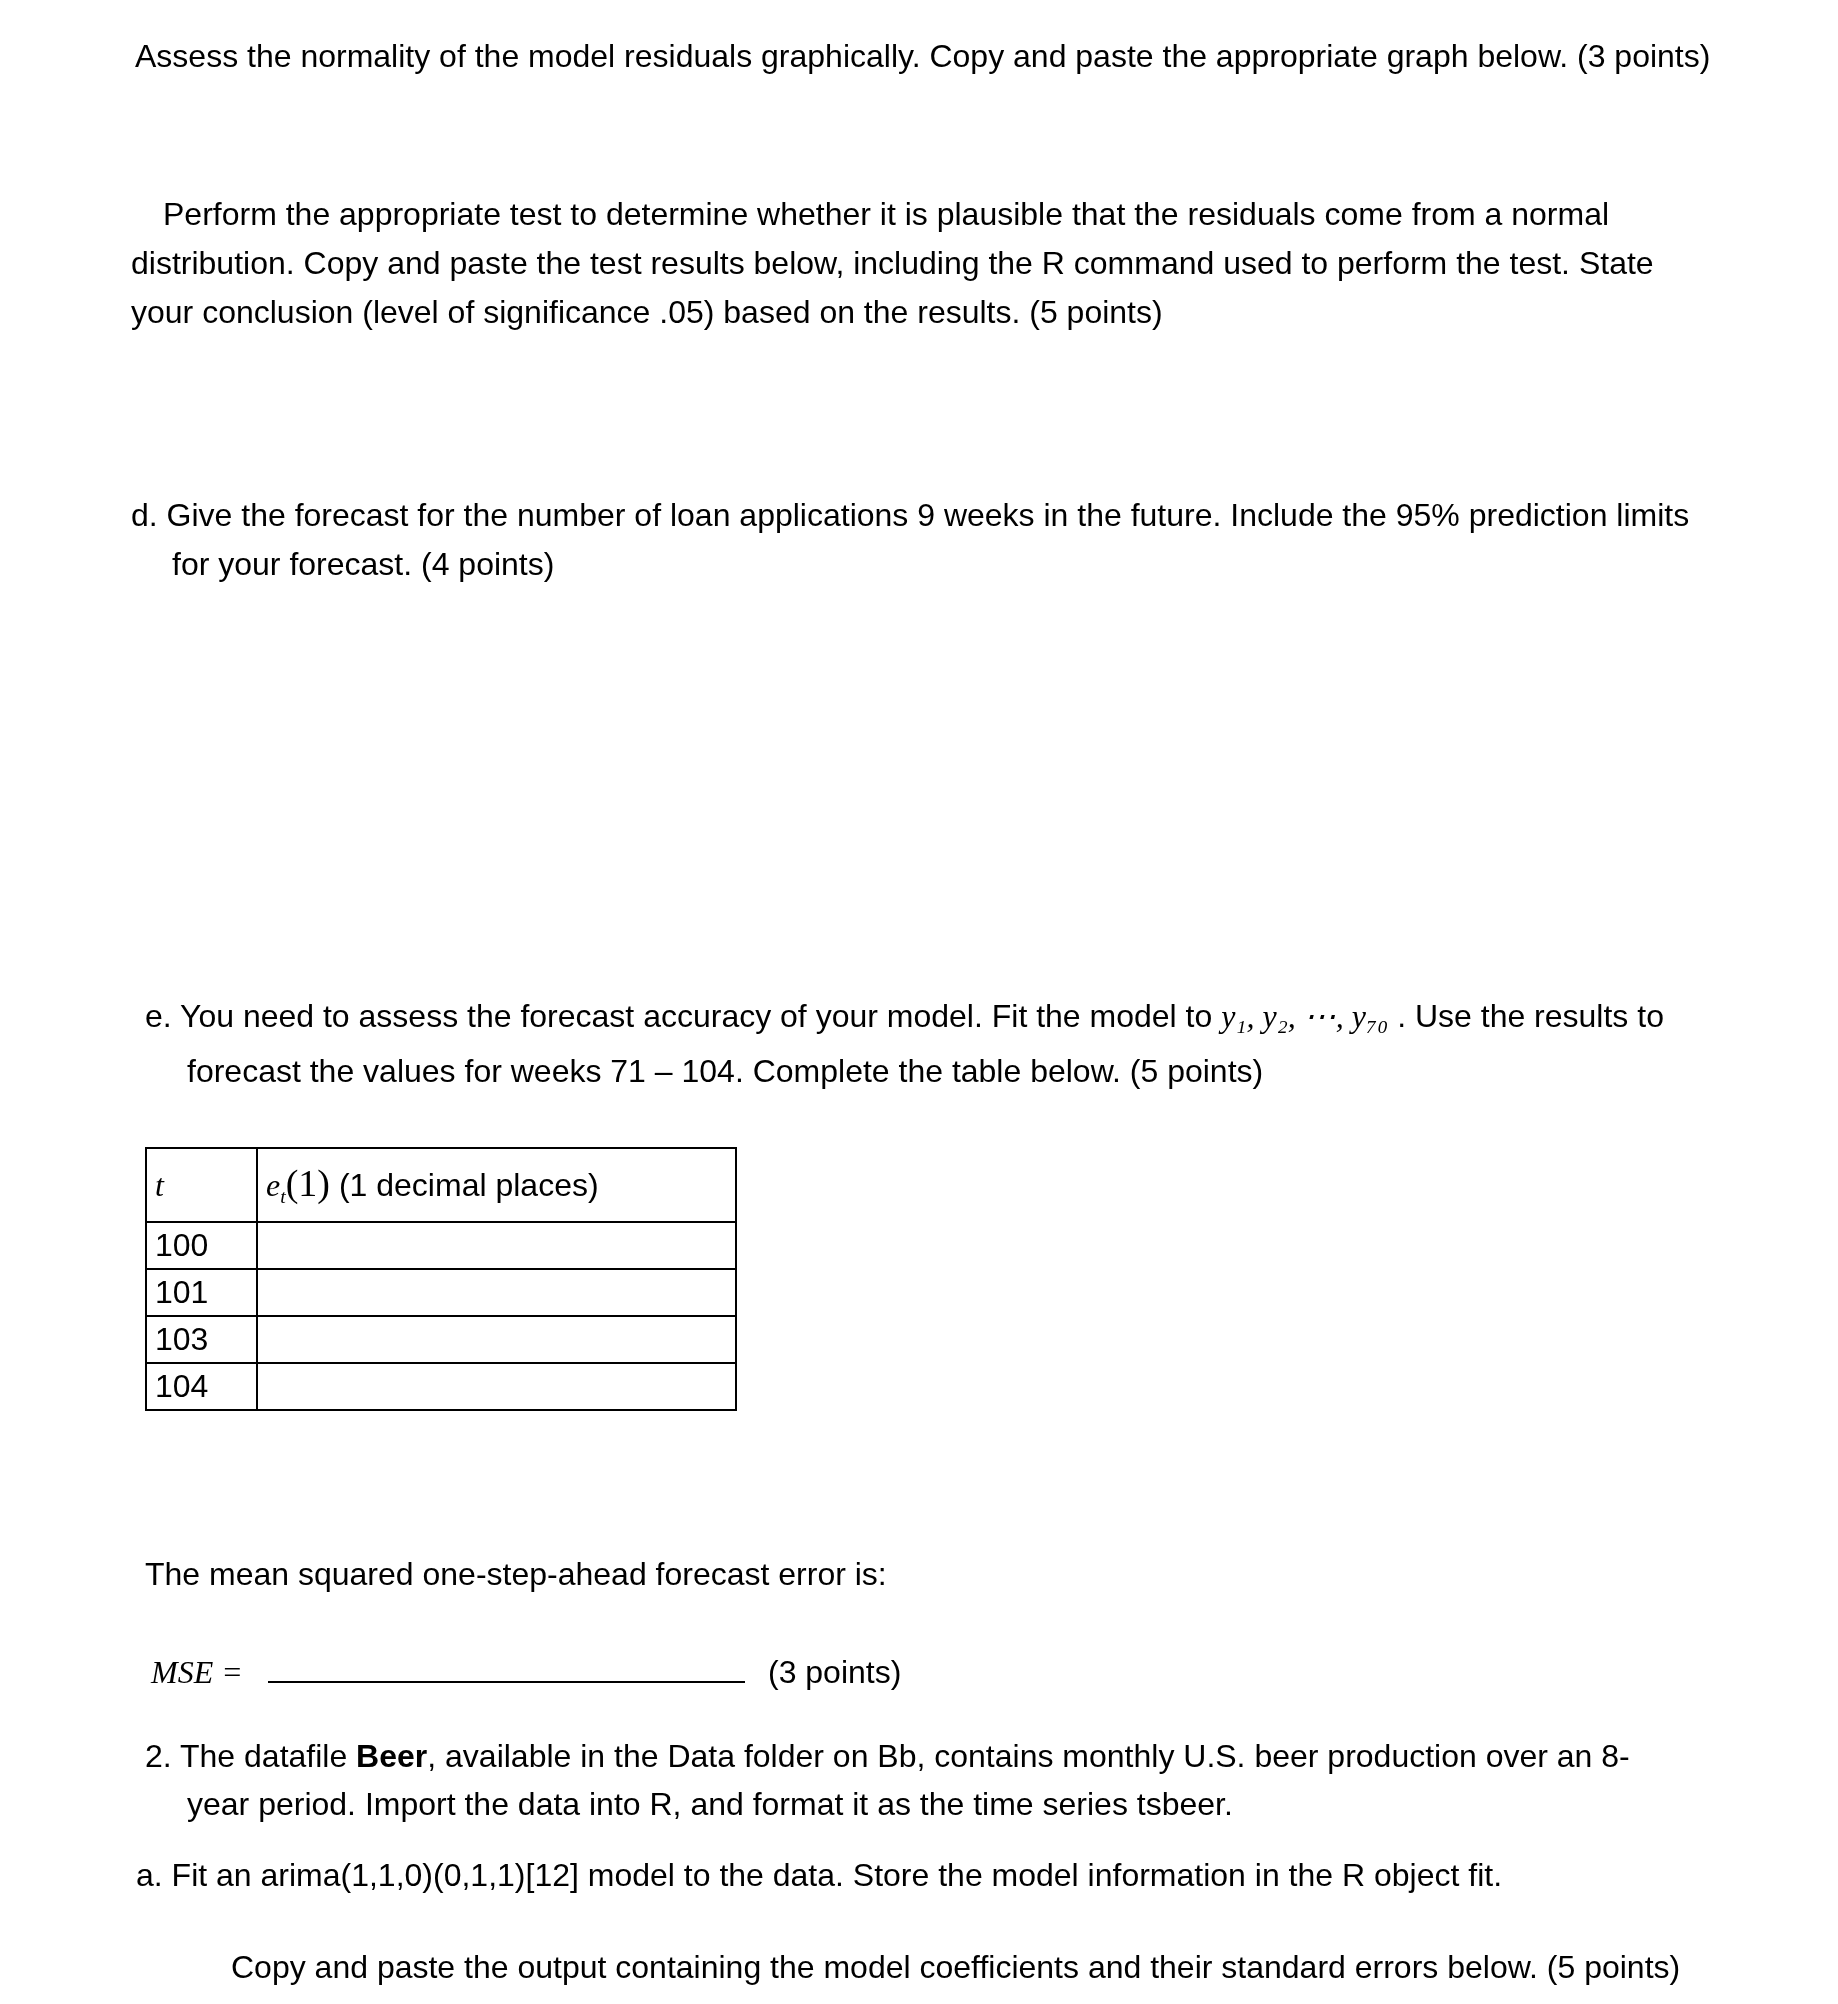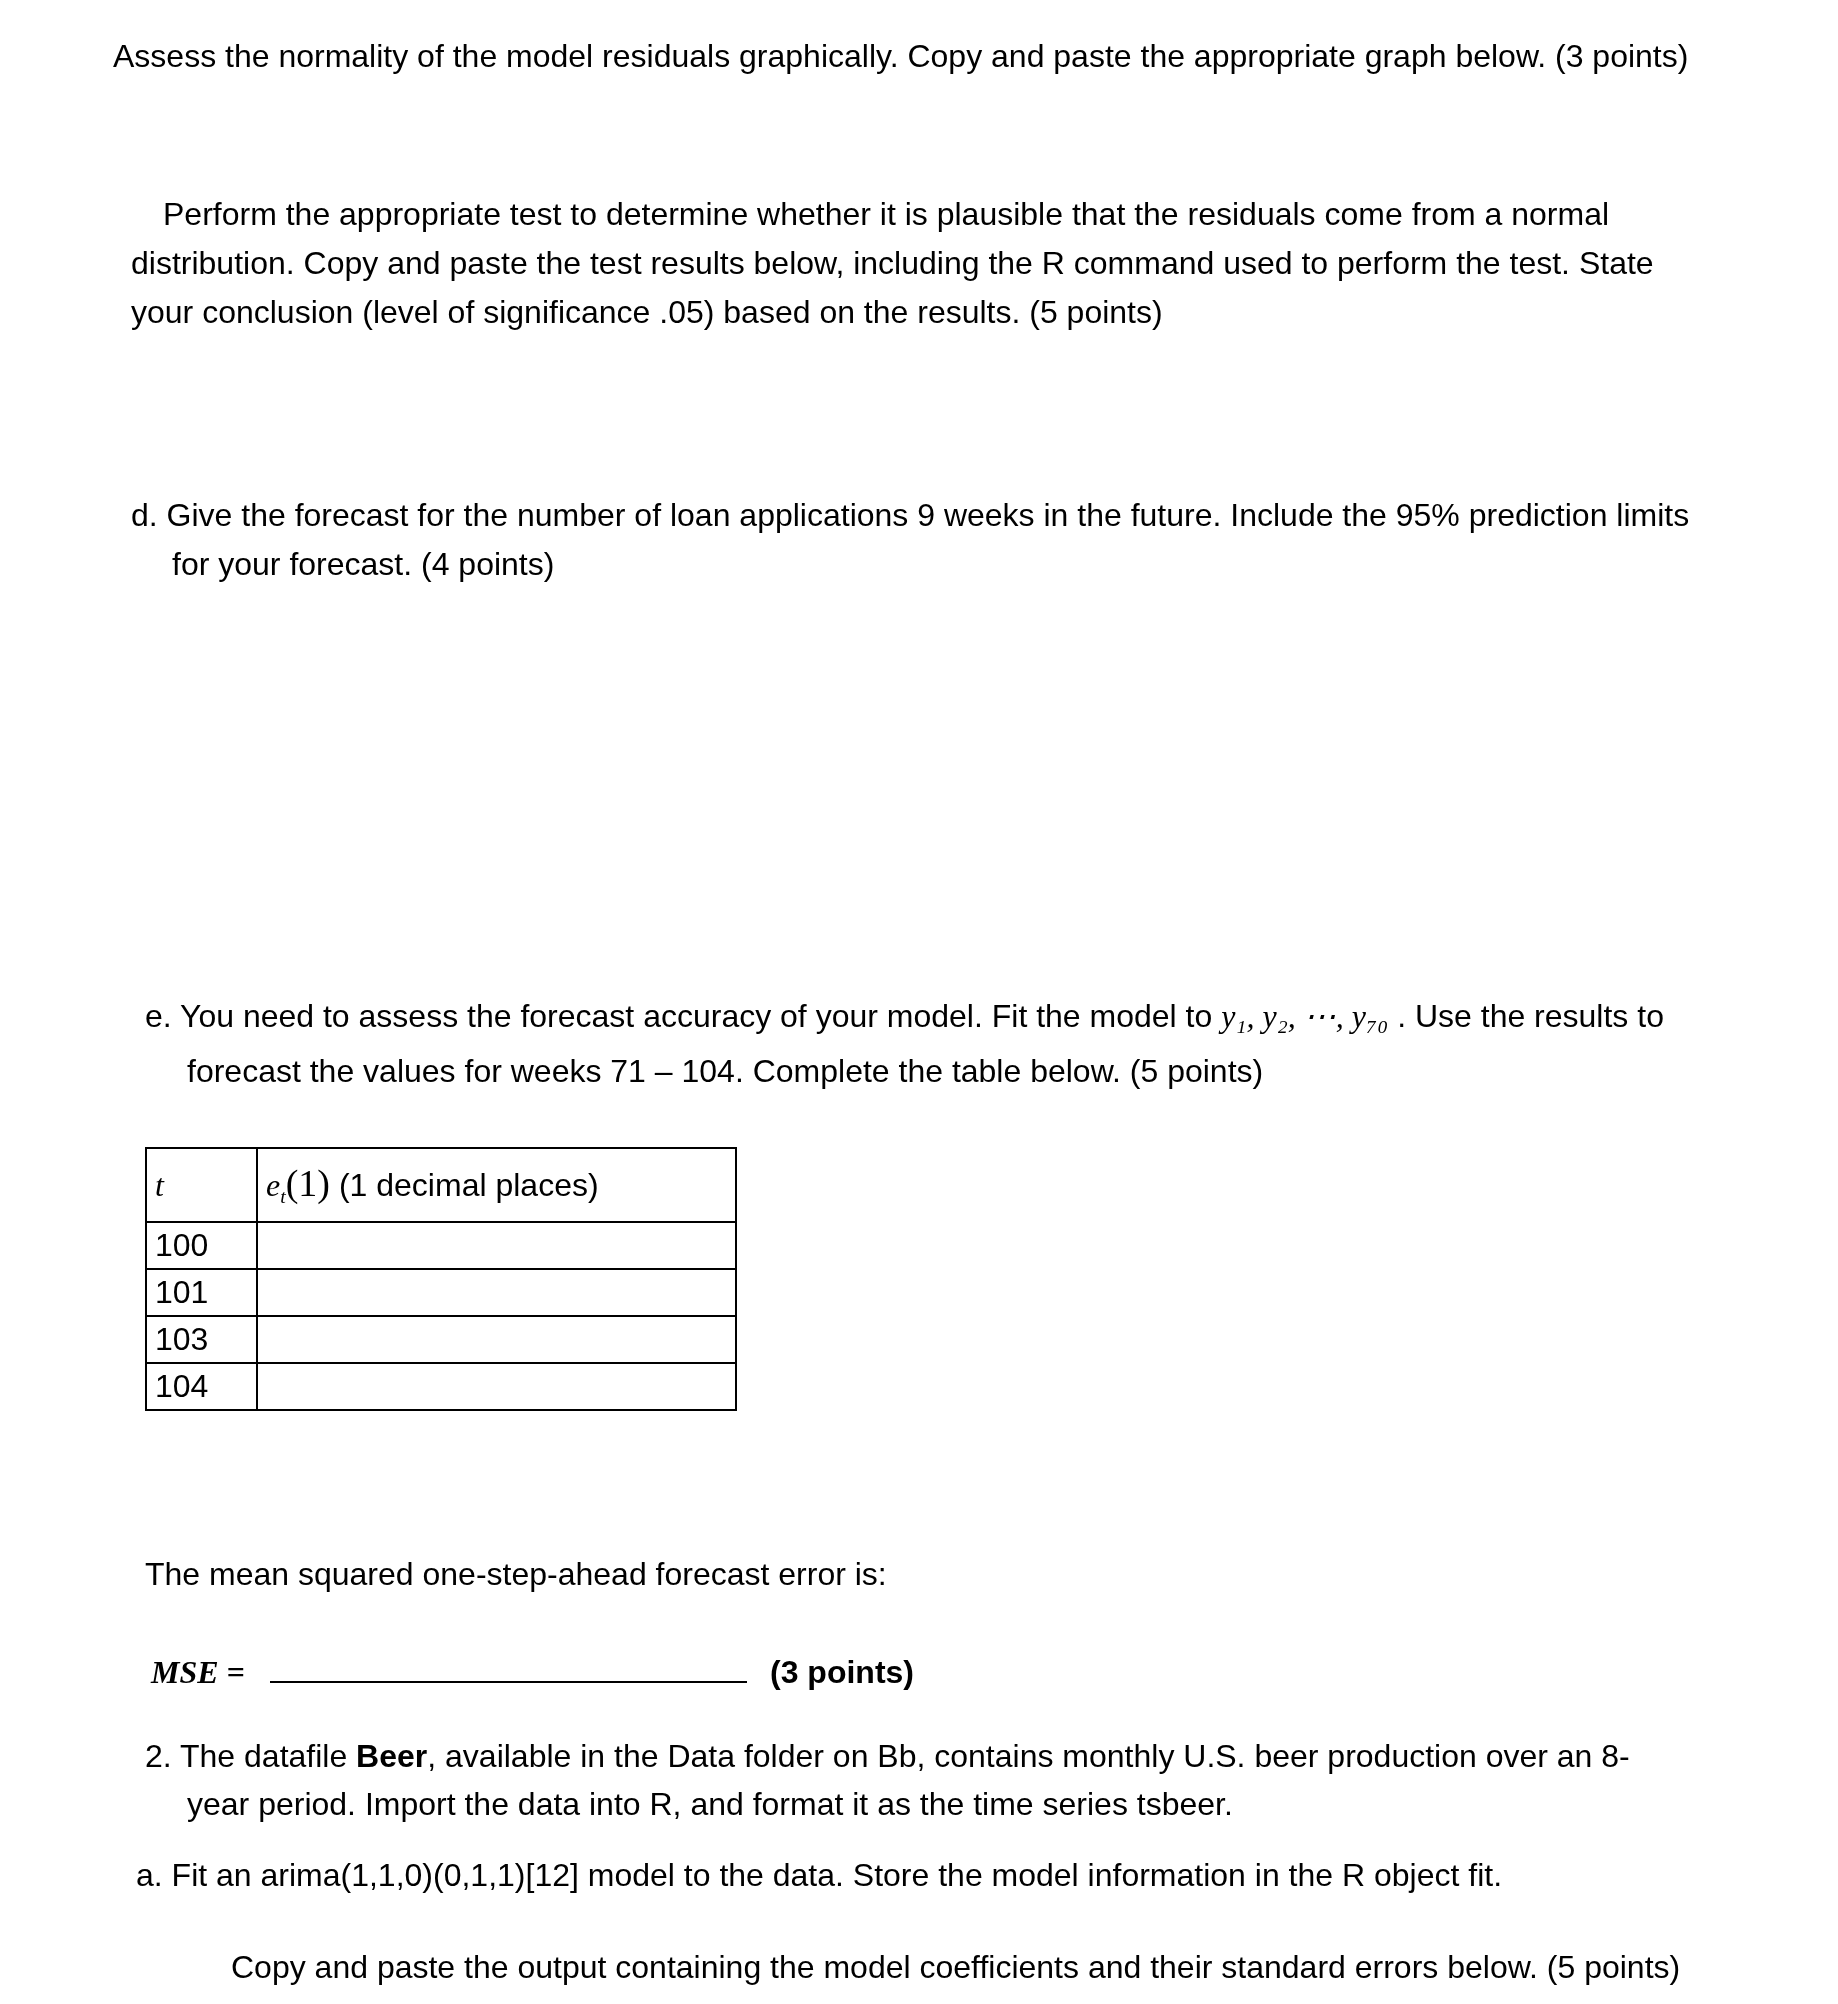--- a/index.html
+++ b/index.html
@@ -12,21 +12,21 @@
   table.et { position:absolute; left:145px; top:1147px; border-collapse:collapse; }
   table.et td { border:2.4px solid #000; height:45px; padding:0 8px; font-size:32px; vertical-align:middle; }
   table.et tr.hdr td { height:72px; }
   table.et td.c1 { width:93px; }
   table.et td.c2 { width:461px; }
   .blank { display:inline-block; border-bottom:2px solid #000; vertical-align:baseline; }
 </style>
 </head>
 <body>
 
-<div class="abs" style="left:113px; top:32px;">Assess the normality of the model residuals graphically.  Copy and paste the appropriate graph below.  (3 points)</div>
+<div class="abs" style="left:135px; top:32px;">Assess the normality of the model residuals graphically.  Copy and paste the appropriate graph below.  (3 points)</div>
 
 <div class="abs" style="left:131px; top:190px;margin-left:32px;">Perform the appropriate test to determine whether it is plausible that the residuals come from a normal</div>
 <div class="abs" style="left:131px; top:239px;">distribution.  Copy and paste the test results below, including the R command used to perform the test.  State</div>
 <div class="abs" style="left:131px; top:288px;">your conclusion (level of significance .05) based on the results.  (5 points)</div>
 
 <div class="abs" style="left:131px; top:491px;">d.  Give the forecast for the number of loan applications 9 weeks in the future.  Include the 95% prediction limits</div>
 <div class="abs" style="left:172px; top:540px;">for your forecast.  (4 points)</div>
 
 <div class="abs" style="left:145px; top:992px;">
   <span>e.  You need to assess the forecast accuracy of your model.  Fit the model to </span><span class="math">y₁, y₂, ⋯, y₇₀</span><span> .  Use the results to</span>
@@ -55,21 +55,21 @@
         <td class="c2"></td>
       </tr>
   <tr>
         <td class="c1">104</td>
         <td class="c2"></td>
       </tr>
 </tbody>
   </table>
 
 <div class="abs" style="left:145px; top:1550px;">The mean squared one-step-ahead forecast error is:</div>
-<div class="abs" style="left:151px; top:1648px;font-weight:bold;">
+<div class="abs" style="left:151px; top:1648px;">
   <span class="math">MSE =</span>
   <span class="blank" style="width:477px; margin-left:16px;"></span>
   <span style="margin-left:14.4px;">(3 points)</span>
 </div>
 
 <div class="abs" style="left:145px; top:1732px;">
   <span>2.  The datafile </span><b>Beer</b><span>, available in the Data folder on Bb, contains monthly U.S. beer production over an 8-</span>
 </div>
 <div class="abs" style="left:187px; top:1780px;">year period.  Import the data into R, and format it as the time series tsbeer.</div>
 

